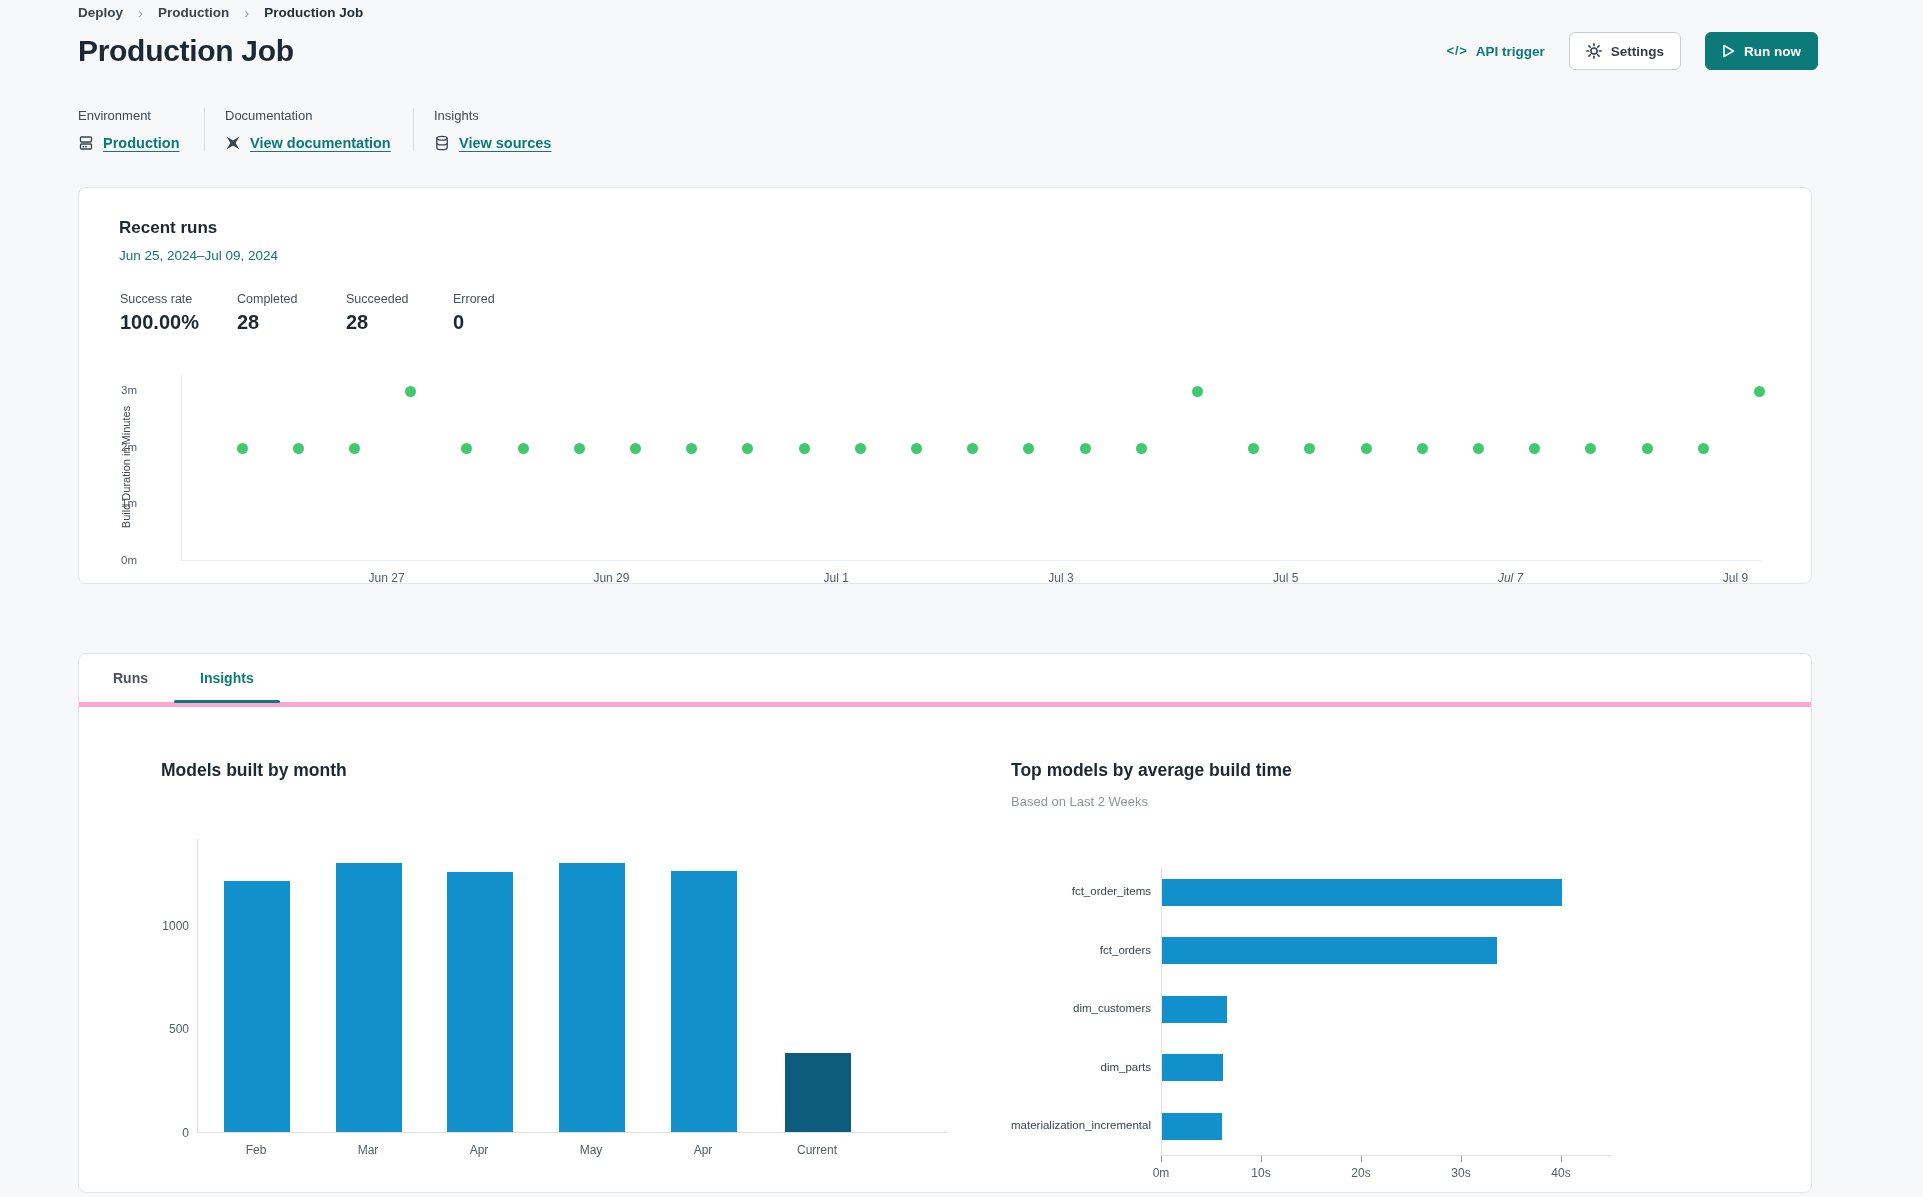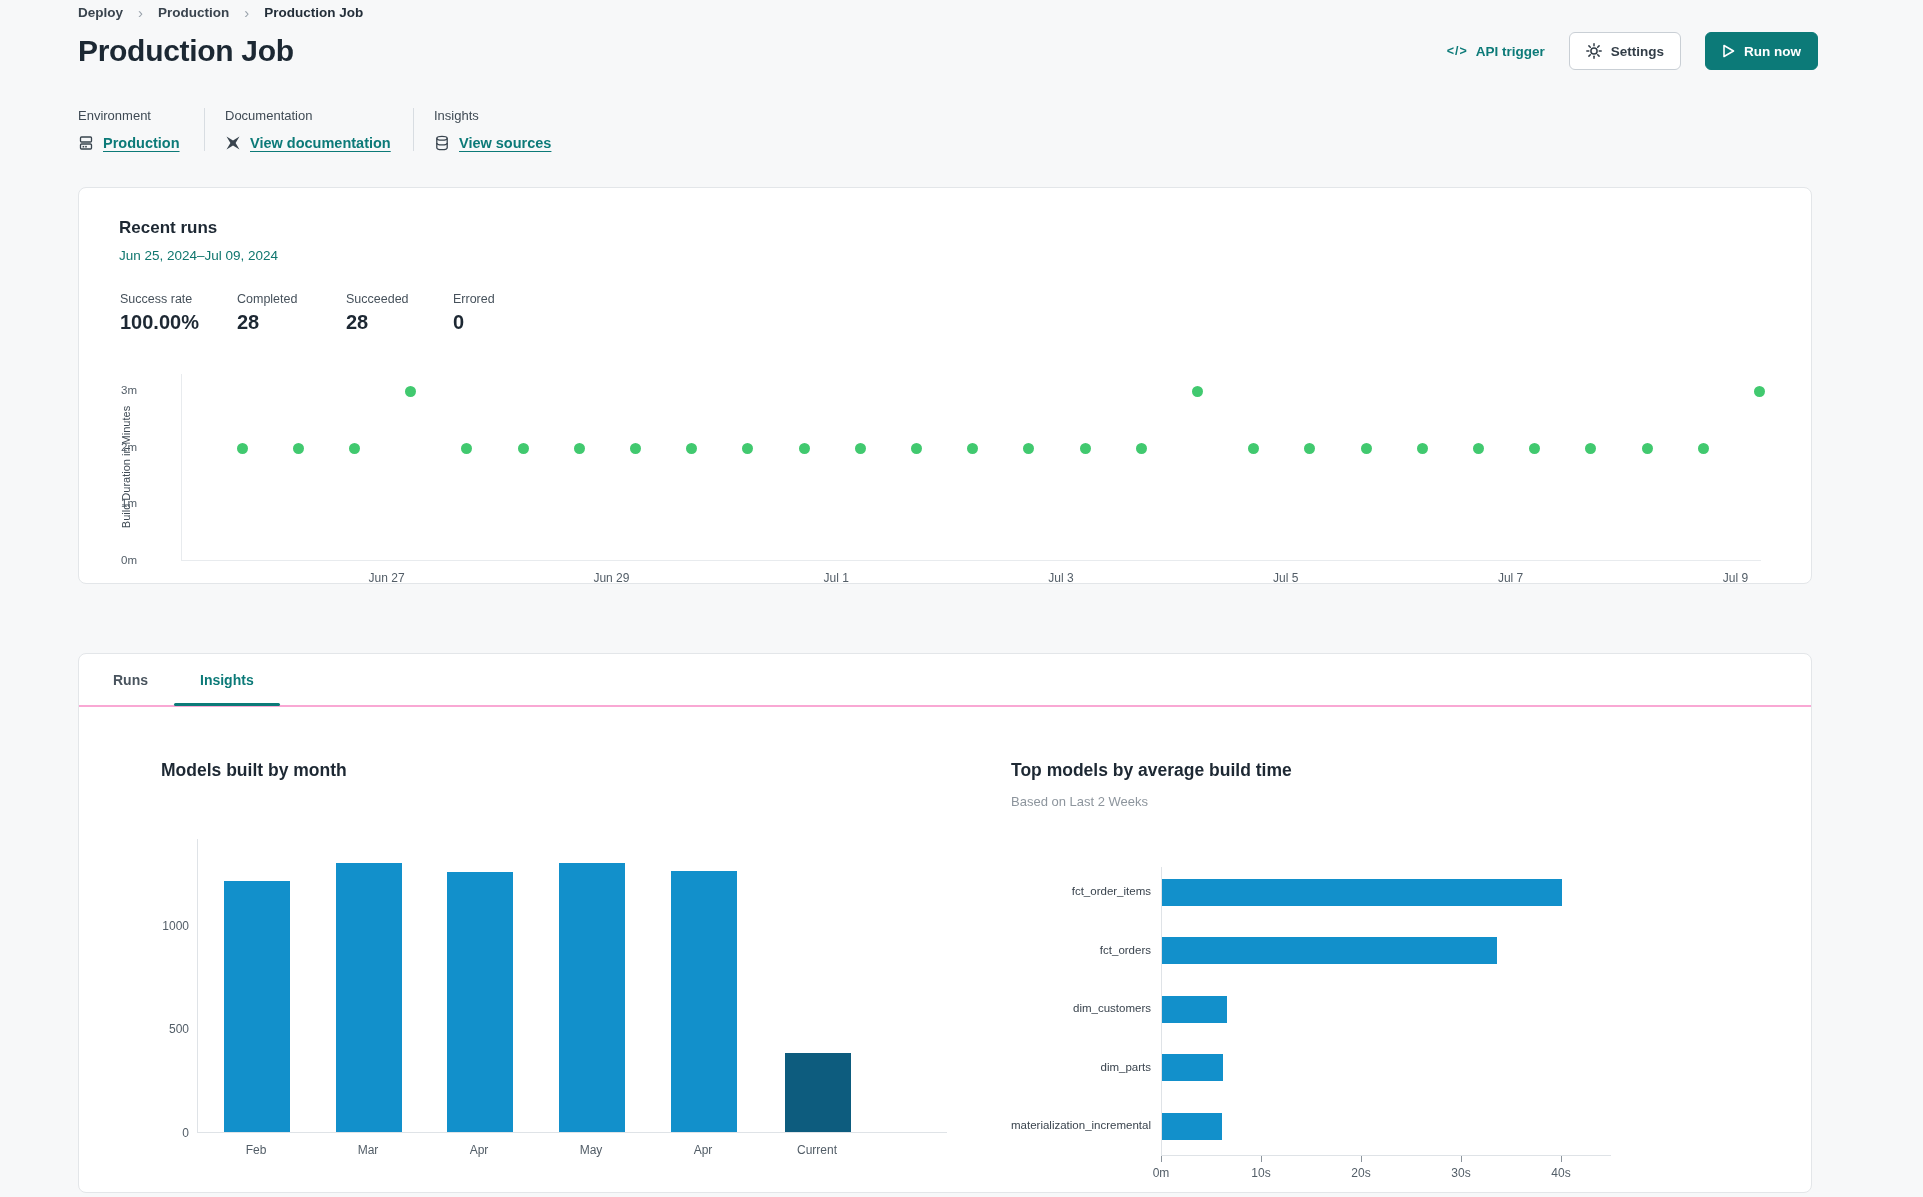--- a/index.html
+++ b/index.html
@@ -40,21 +40,21 @@
 .stat-label{font-size:12.5px;color:#46515b}
 .stat-value{font-size:20px;font-weight:700;color:#1d2833}
 
 .sc-ylabel{position:absolute;left:47px;top:279px;transform:translate(-50%,-50%) rotate(-90deg);font-size:11px;color:#3f4a54;white-space:nowrap}
 .sc-plot{position:absolute;left:102px;top:186px;width:1580px;height:187px;border-left:1px solid #e8ebee;border-bottom:1px solid #e8ebee}
 .dot{position:absolute;width:11px;height:11px;border-radius:50%}
 .sc-ytick{position:absolute;left:42px;width:50px;text-align:left;font-size:11.5px;color:#525d67}
 .sc-xtick{position:absolute;top:383px;transform:translateX(-50%);font-size:12px;color:#525d67;white-space:nowrap}
 
 .card-tabs{top:653px;height:540px}
-.tab-bar{height:53px;border-bottom:2px solid #f9a8d4;display:flex;padding-left:8px}
+.tab-bar{height:53px;border-bottom:5px solid #f9a8d4;display:flex;padding-left:8px}
 .tab{padding:0 26px;display:flex;align-items:center;font-size:14px;font-weight:600;color:#49545e;position:relative;cursor:pointer}
 .tab.active{color:#0c7a78;font-weight:700}
 .tab.active::after{content:"";position:absolute;left:0;right:0;bottom:-1px;height:3px;background:#0c7a78;border-radius:2px}
 .chart-title{position:absolute;font-size:17.5px;font-weight:700;color:#1d2833}
 .chart-subtitle{position:absolute;font-size:13px;color:#8d959d}
 .bar-plot{position:absolute;left:118px;top:185px;width:750px;height:294px;border-left:1px solid #dfe3e7;border-bottom:1px solid #dfe3e7}
 .vbar{position:absolute;bottom:0}
 .bar-ytick{position:absolute;left:58px;width:52px;text-align:right;font-size:12px;color:#525d67}
 .bar-xtick{position:absolute;top:489px;transform:translateX(-50%);font-size:12px;color:#525d67;white-space:nowrap}
 .hbar-plot{position:absolute;left:1082px;top:213px;width:450px;height:289px;border-left:1px solid #dfe3e7;border-bottom:1px solid #dfe3e7}
@@ -209,21 +209,21 @@
         <div class="sc-ytick" style="top: 309.333px;">1m</div>
         <div class="sc-ytick" style="top: 252.667px;">2m</div>
         <div class="sc-ytick" style="top: 196px;">3m</div>
       </div>
     <div>
         <div class="sc-xtick" style="left: 307.6px;">Jun 27</div>
         <div class="sc-xtick" style="left: 532.4px;">Jun 29</div>
         <div class="sc-xtick" style="left: 757.2px;">Jul 1</div>
         <div class="sc-xtick" style="left: 982px;">Jul 3</div>
         <div class="sc-xtick" style="left: 1206.8px;">Jul 5</div>
-        <div class="sc-xtick" style="left: 1431.6px;">Jul 7</div>
+        <div class="sc-xtick" style="left: 1431.6px; font-style: italic;">Jul 7</div>
         <div class="sc-xtick" style="left: 1656.4px;">Jul 9</div>
       </div>
   </div>
 
   <div class="card card-tabs">
     <div class="tab-bar">
       <div class="tab">Runs</div>
       <div class="tab active">Insights</div>
     </div>
 

